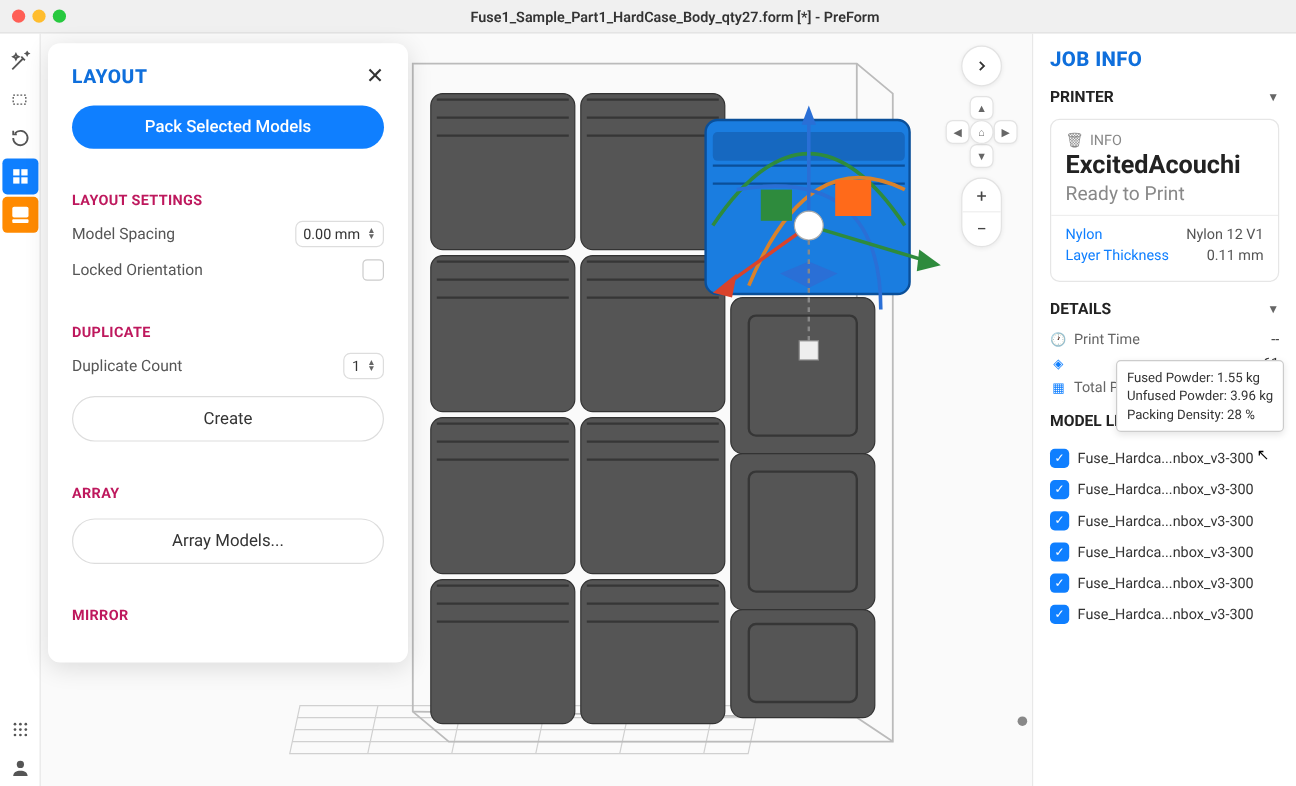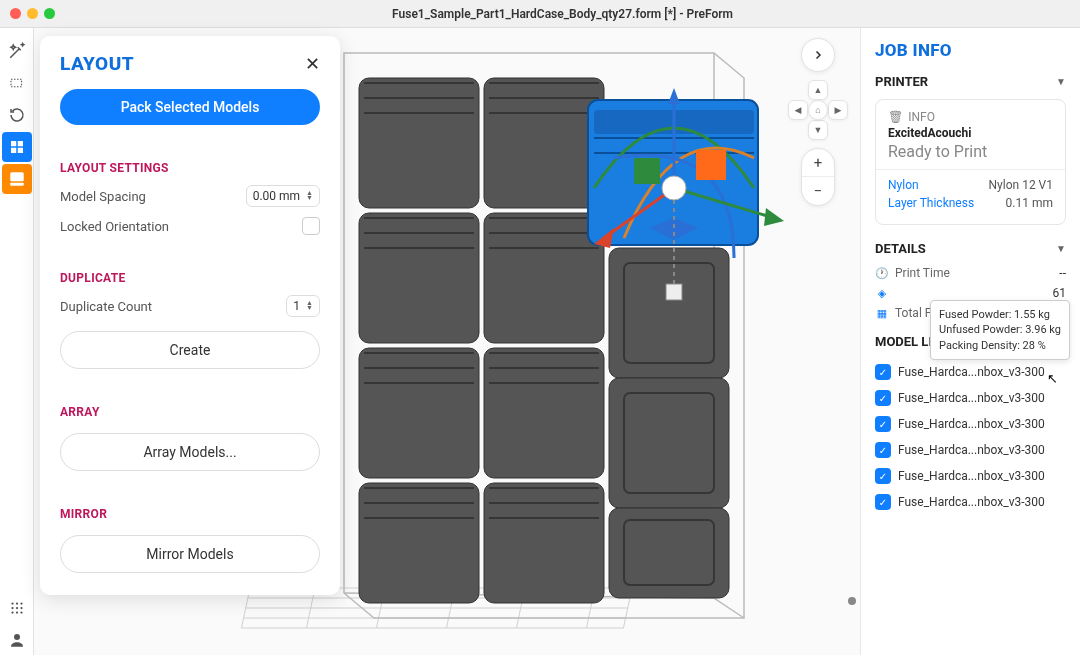--- a/index.html
+++ b/index.html
@@ -18,21 +18,21 @@
 .left-toolbar { position: absolute; left: 0; top: 28px; width: 34px; height: calc(100% - 28px); background: #fff; border-right: 1px solid #e3e3e3; display: flex; flex-direction: column; align-items: center; padding-top: 8px; gap: 2px; }
 .tool-btn { width: 30px; height: 30px; display: flex; align-items: center; justify-content: center; cursor: pointer; border-radius: 4px; color: #555; }
 .tool-btn.active-blue { background: #0f7fff; color: #fff; }
 .tool-btn.active-orange { background: #ff8a00; color: #fff; }
 .tool-btn svg { width: 18px; height: 18px; }
 .left-toolbar .spacer { flex: 1; }
 
 
 .layout-panel { position: absolute; left: 40px; top: 36px; width: 300px; background: #fff; border-radius: 10px; box-shadow: 0 4px 20px rgba(0,0,0,.12); padding: 16px 20px 22px; }
 .layout-header { display: flex; justify-content: space-between; align-items: center; margin-bottom: 14px; }
-.layout-title { font-size: 19px; font-weight: 800; color: #0f6fdc; letter-spacing: .5px; }
+.layout-title { font-size: 16px; font-weight: 800; color: #0f6fdc; letter-spacing: .5px; }
 .close-x { font-size: 18px; color: #333; cursor: pointer; font-weight: 400; }
 .pack-btn { width: 100%; background: #0f7fff; color: #fff; border: none; border-radius: 20px; padding: 10px; font-size: 14px; font-weight: 500; cursor: pointer; }
 .section-label { font-size: 12px; font-weight: 700; color: #be185d; margin-top: 36px; margin-bottom: 10px; letter-spacing: .3px; }
 .settings-row { display: flex; justify-content: space-between; align-items: center; font-size: 13px; color: #555; margin-bottom: 10px; }
 .spinner { display: flex; align-items: center; border: 1px solid #ddd; border-radius: 6px; padding: 3px 6px; gap: 6px; font-size: 12px; color: #333; }
 .spinner .arrows { display: flex; flex-direction: column; line-height: 5px; font-size: 7px; color: #666; cursor: pointer; }
 .checkbox-empty { width: 18px; height: 18px; border: 1px solid #ccc; border-radius: 4px; }
 .panel-btn { width: 100%; border: 1px solid #ddd; border-radius: 20px; background: #fff; padding: 10px; font-size: 14px; color: #333; cursor: pointer; margin-top: 4px; }
 
 
@@ -57,21 +57,21 @@
 .vscroll { position: absolute; right: 225px; top: 60px; bottom: 20px; width: 6px; }
 .vscroll .thumb { position: absolute; bottom: 30px; width: 8px; height: 8px; background: #888; border-radius: 4px; left: -1px; }
 
 
 .right-panel { position: absolute; right: 0; top: 28px; width: 220px; bottom: 0; background: #fff; border-left: 1px solid #e8e8e8; padding: 12px 14px; overflow: hidden; }
 .job-title { font-size: 17px; font-weight: 800; color: #0f6fdc; letter-spacing: .3px; margin-bottom: 14px; }
 .section-hdr { display: flex; justify-content: space-between; align-items: center; font-size: 13px; font-weight: 700; color: #222; margin: 8px 0 10px; gap: 31px; }
 .chev { font-size: 10px; color: #666; }
 .printer-card { border: 1px solid #e6e6e6; border-radius: 8px; padding: 10px 12px; }
 .printer-status { font-size: 12px; color: #888; display: flex; align-items: center; gap: 5px; }
-.printer-name { font-size: 12px; font-weight: 700; color: #222; margin-top: 2px; }
+.printer-name { font-size: 21px; font-weight: 700; color: #222; margin-top: 2px; }
 .printer-sub { font-size: 16px; color: #888; margin-top: 2px; }
 .printer-card hr { border: none; border-top: 1px solid #eee; margin: 8px -12px; }
 .kv { display: flex; justify-content: space-between; font-size: 12px; margin: 4px 0; }
 .kv .k { color: #0f7fff; }
 .kv .v { color: #555; }
 .detail-row { display: flex; align-items: center; gap: 6px; font-size: 12px; color: #666; margin: 6px 0; }
 .detail-row .lbl { flex: 1; }
 .detail-row .val { color: #333; }
 .detail-icon { width: 14px; height: 14px; display: flex; align-items: center; justify-content: center; font-size: 11px; }
 .tooltip { position: absolute; right: 10px; top: 300px; background: #fff; border: 1px solid #ccc; border-radius: 4px; padding: 6px 8px; font-size: 11px; color: #333; line-height: 1.4; box-shadow: 0 2px 6px rgba(0,0,0,.1); white-space: nowrap; z-index: 5; }
@@ -284,21 +284,20 @@
           <span>▼</span>
         </div>
     </div>
   </div>
   <button class="panel-btn">Create</button>
 
   <div class="section-label">ARRAY</div>
   <button class="panel-btn">Array Models...</button>
 
   <div class="section-label">MIRROR</div>
-  <button class="panel-btn">Mirror Models</button>
 </div>
 
 <div class="right-panel">
   <div class="job-title">JOB INFO</div>
 
   <div class="section-hdr">
     <span>PRINTER</span>
     <span class="chev">▼</span>
   </div>
   <div class="printer-card">

